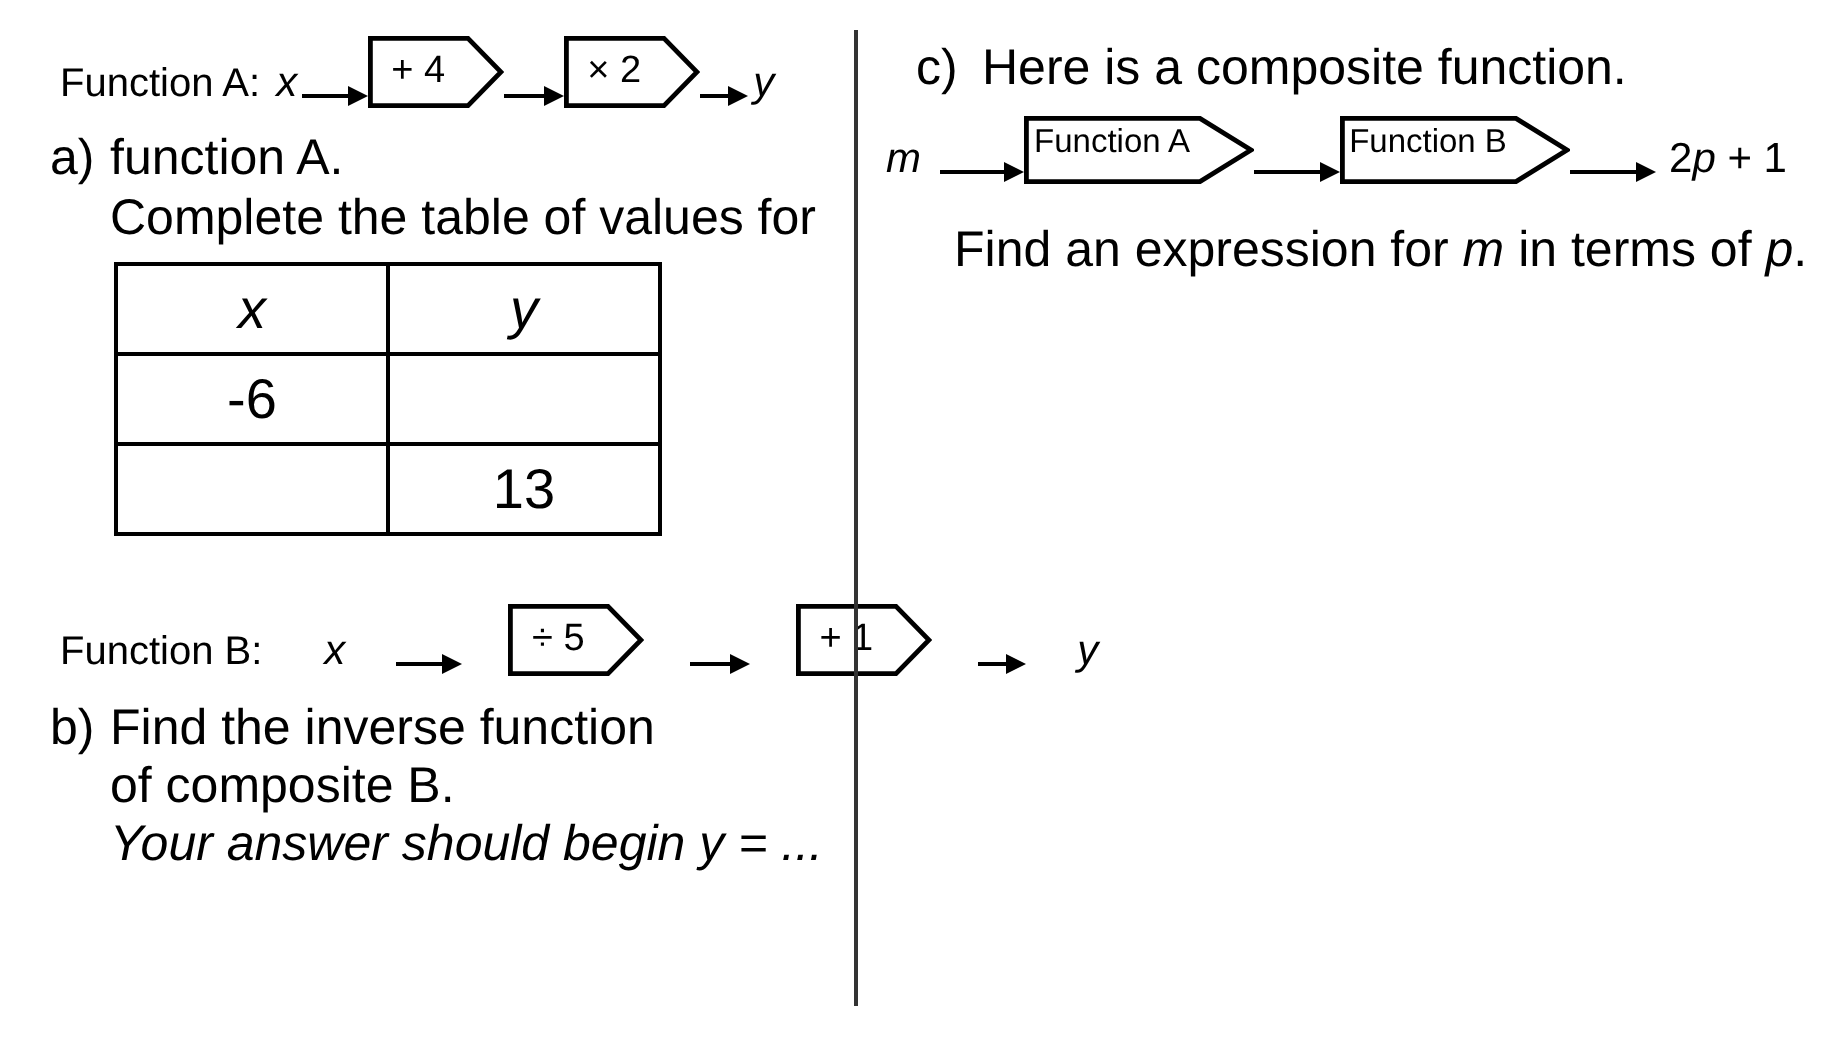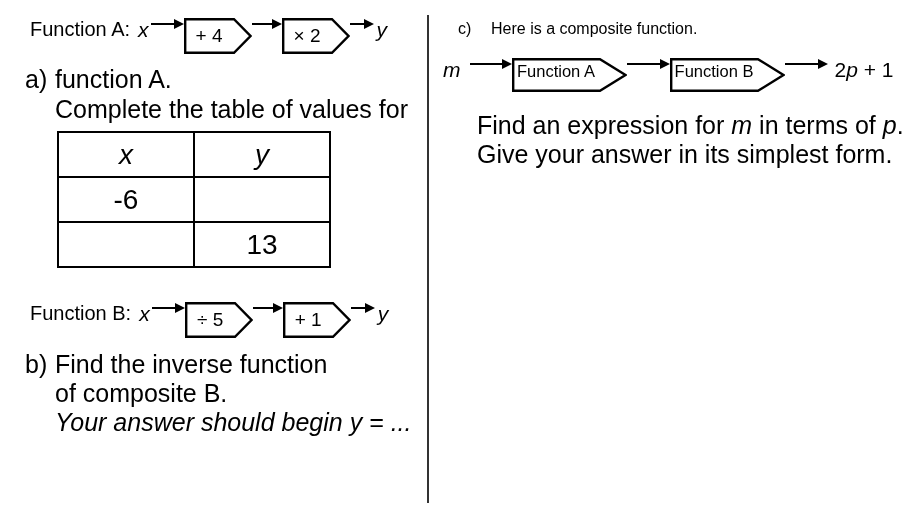--- a/index.html
+++ b/index.html
@@ -16,21 +16,21 @@
     position: relative;
     width: 920px;
     height: 520px;
     background: #ffffff;
   }
 
   
   .machine {
     position: absolute;
     display: flex;
-    align-items: flex-start;
+    align-items: flex-end;
     height: 36px;
     white-space: nowrap;
   }
   .mlabel { font-size: 20px; margin-right: 8px; }
   .mvar   { font-size: 21px; font-style: italic; }
   .mvar.in  { margin-right: 2px; }
   .mvar.out { margin-left: 3px; }
 
   .arrow {
     display: inline-flex;
@@ -68,21 +68,21 @@
   
   .prompt {
     position: absolute;
     font-size: 25px;
     line-height: 30px;
   }
   .prompt .marker { position: absolute; left: 0; top: 0; }
   .prompt .body  { padding-left: 30px; }
   .prompt.tight  { line-height: 29px; }
 
-  .oneline { position: absolute; font-size: 16px; white-space: nowrap; }
+  .oneline { position: absolute; font-size: 25px; white-space: nowrap; }
   .oneline .marker { display: inline-block; width: 33px; }
 
   
   .vtable { position: absolute; border-collapse: collapse; }
   .vtable td {
     border: 2.5px solid #000;
     width: 134px;
     height: 43px;
     padding: 0;
     text-align: center;
@@ -152,21 +152,21 @@
         <td>-6</td>
         <td></td>
       </tr>
       <tr>
         <td></td>
         <td>13</td>
       </tr>
     </tbody>
   </table>
 
-  <div class="machine" style="left:30px; top:302px;">
+  <div class="machine" style="left:30px; top:302px;gap:23px;">
     <span class="mlabel">Function B:</span>
     <span class="mvar in">x</span>
     <span class="arrow w33">
         <span class="shaft"></span>
         <span class="head"></span>
       </span>
     <span class="mbox">
       <svg width="68" height="36" viewBox="0 0 68 36">
           <polygon points="1.2,1.2 50,1.2 66.5,18 50,34.8 1.2,34.8" fill="#ffffff" stroke="#000000" stroke-width="2.4"></polygon>
         </svg>
@@ -228,16 +228,15 @@
     </span>
     <span class="arrow w43">
         <span class="shaft"></span>
         <span class="head"></span>
       </span>
     <span class="outexpr"><span>2</span><span class="it">p</span><span> + 1</span></span>
   </div>
 
   <div class="prompt tight" style="left:477px; top:111px; width:430px;">
     <div><span>Find an expression for </span><span class="it">m</span><span> in terms of </span><span class="it">p</span><span>.</span></div>
-    <div>Give your answer in its simplest form.</div>
   </div>
 
 </div>
 
 </body></html>

